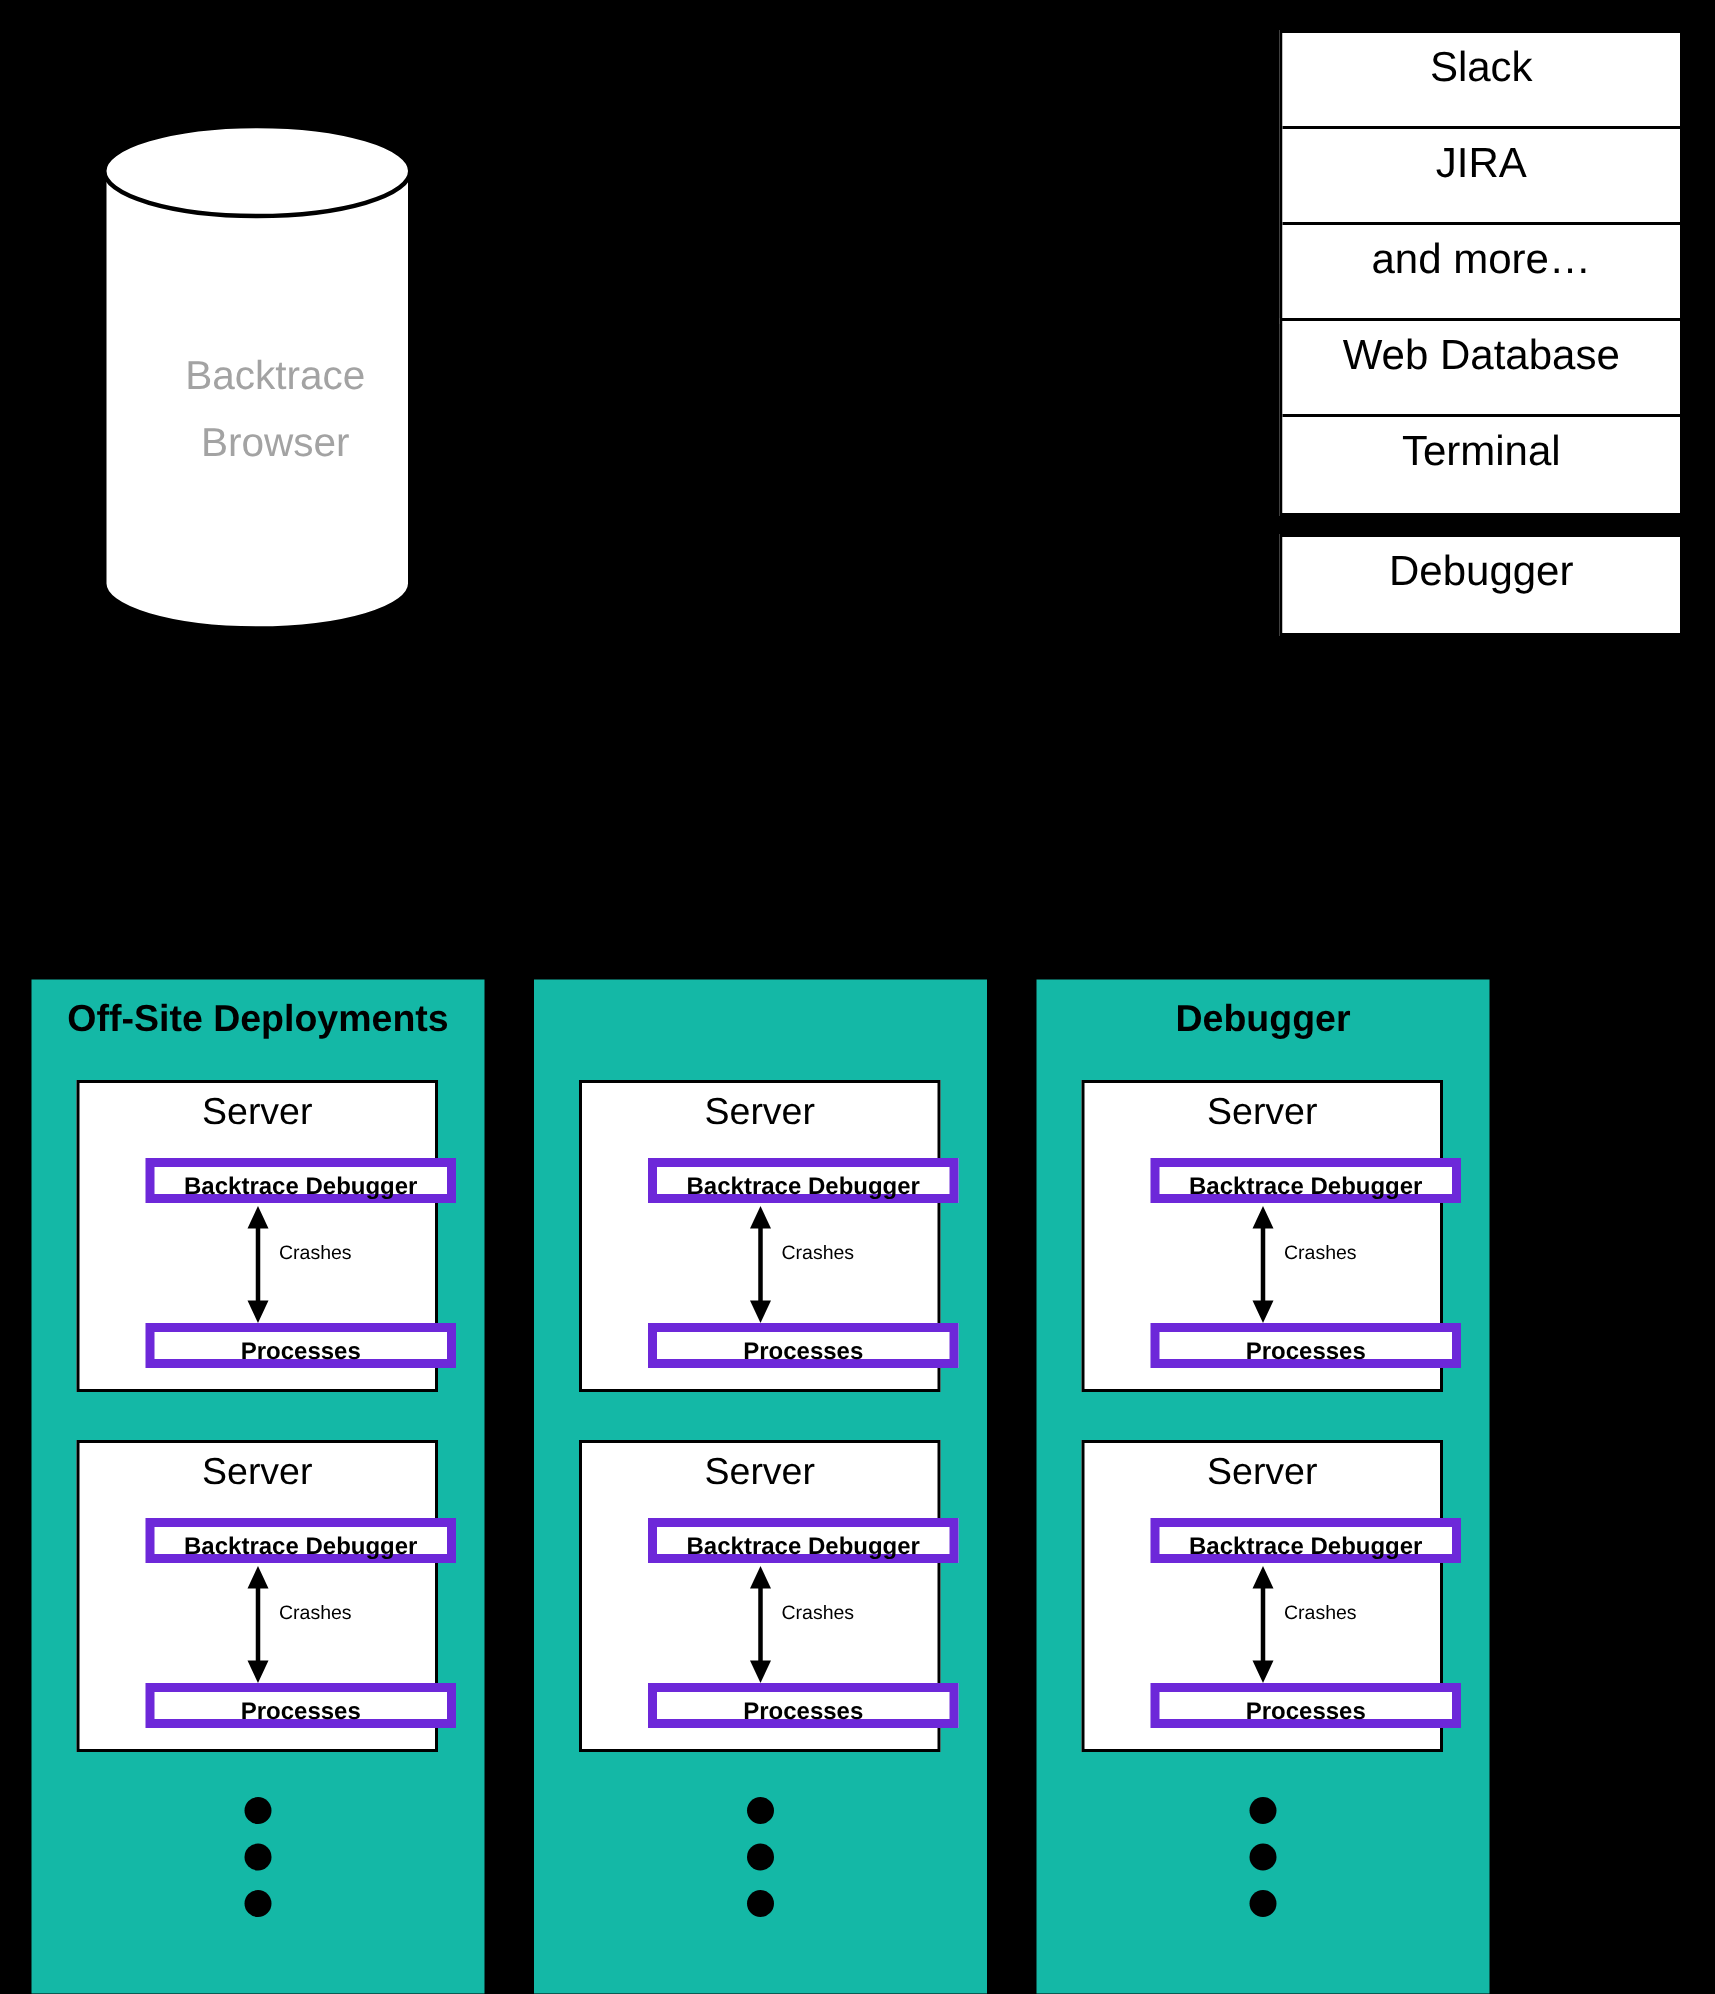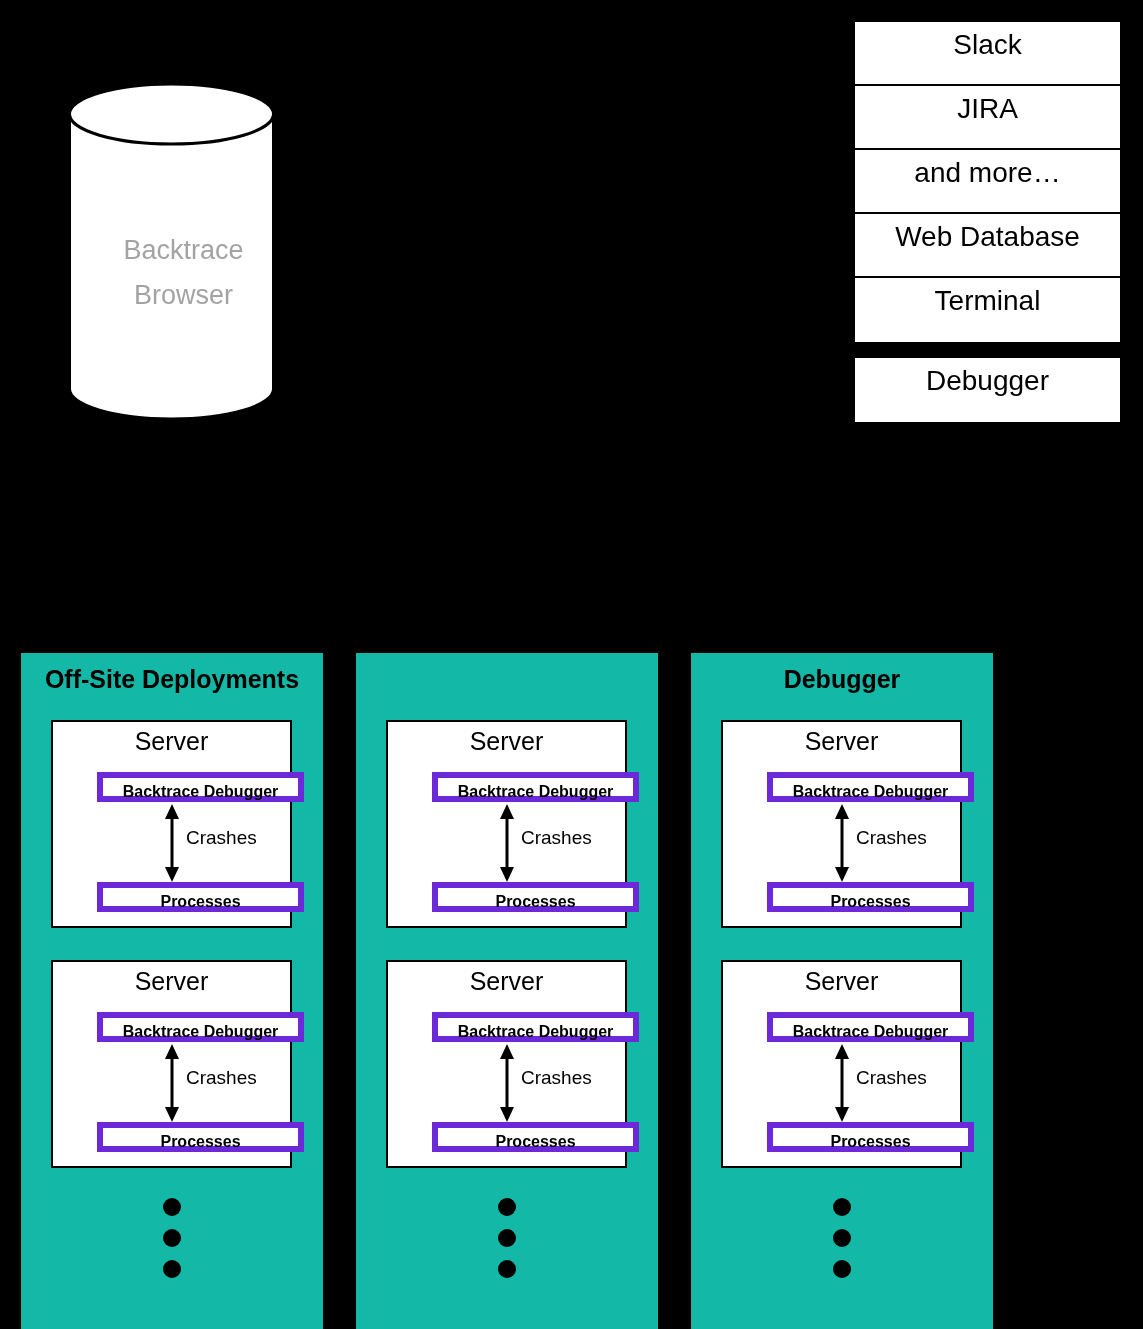--- a/index.html
+++ b/index.html
@@ -133,21 +133,21 @@
     top: 82px;
     width: 18px;
     height: 78px;
   }
   .arrow-wrap svg { display: block; }
 
   .crashes-label {
     position: absolute;
     left: 133px;
     top: 105px;
-    font-size: 19px;
+    font-size: 13px;
     white-space: nowrap;
   }
 
   
   .dots {
     position: absolute;
     left: 0;
     top: 545px;
     width: 100%;
     height: 90px;

